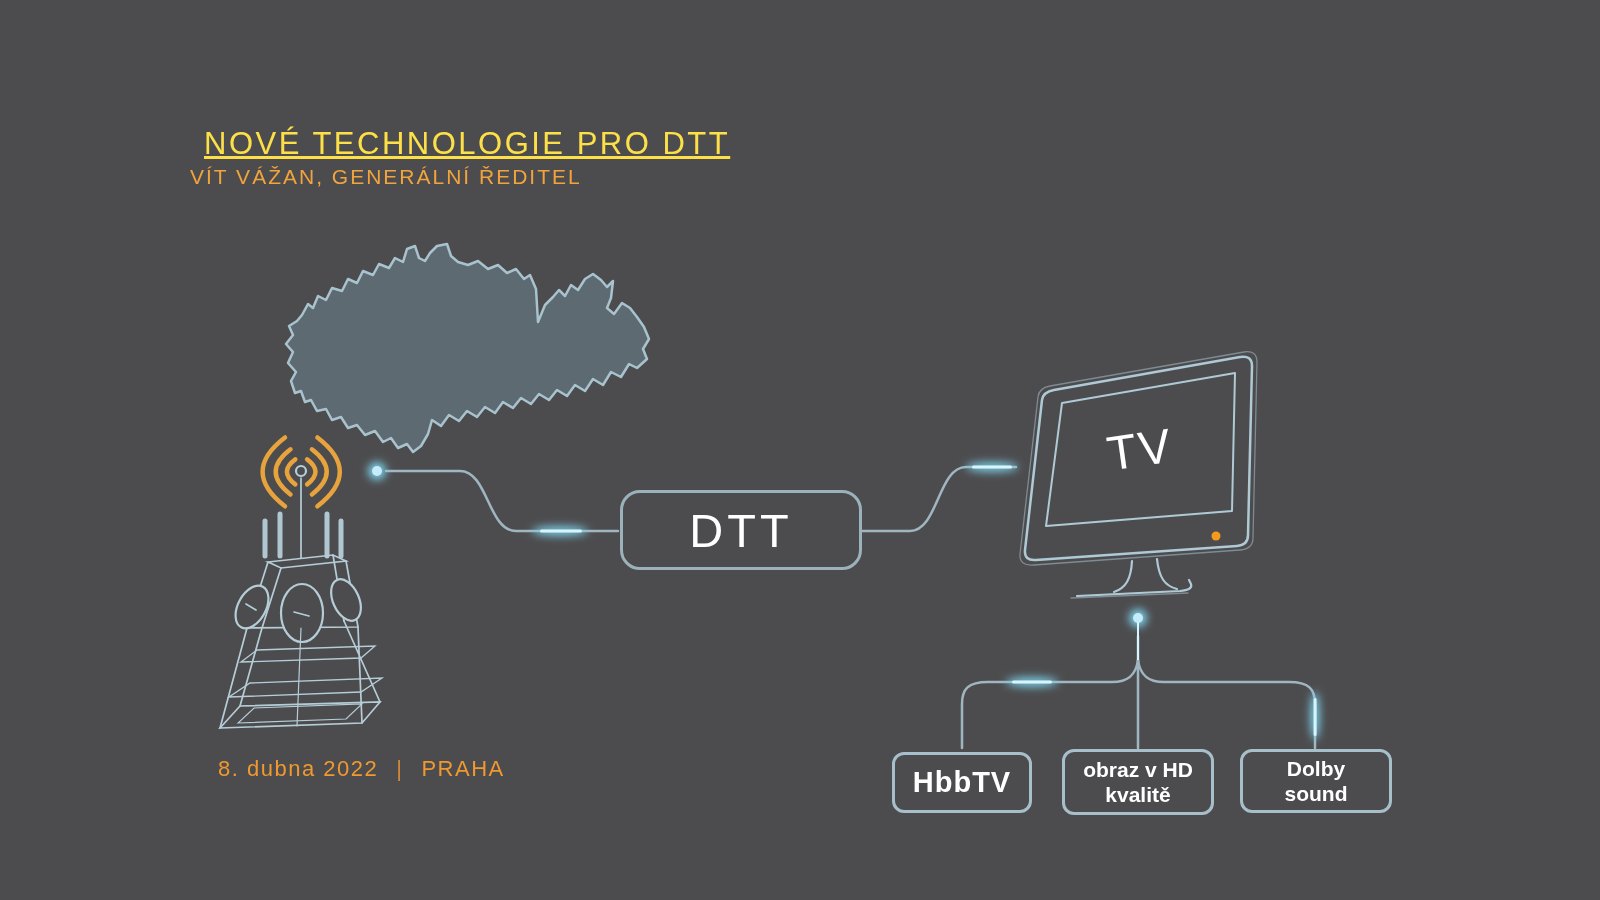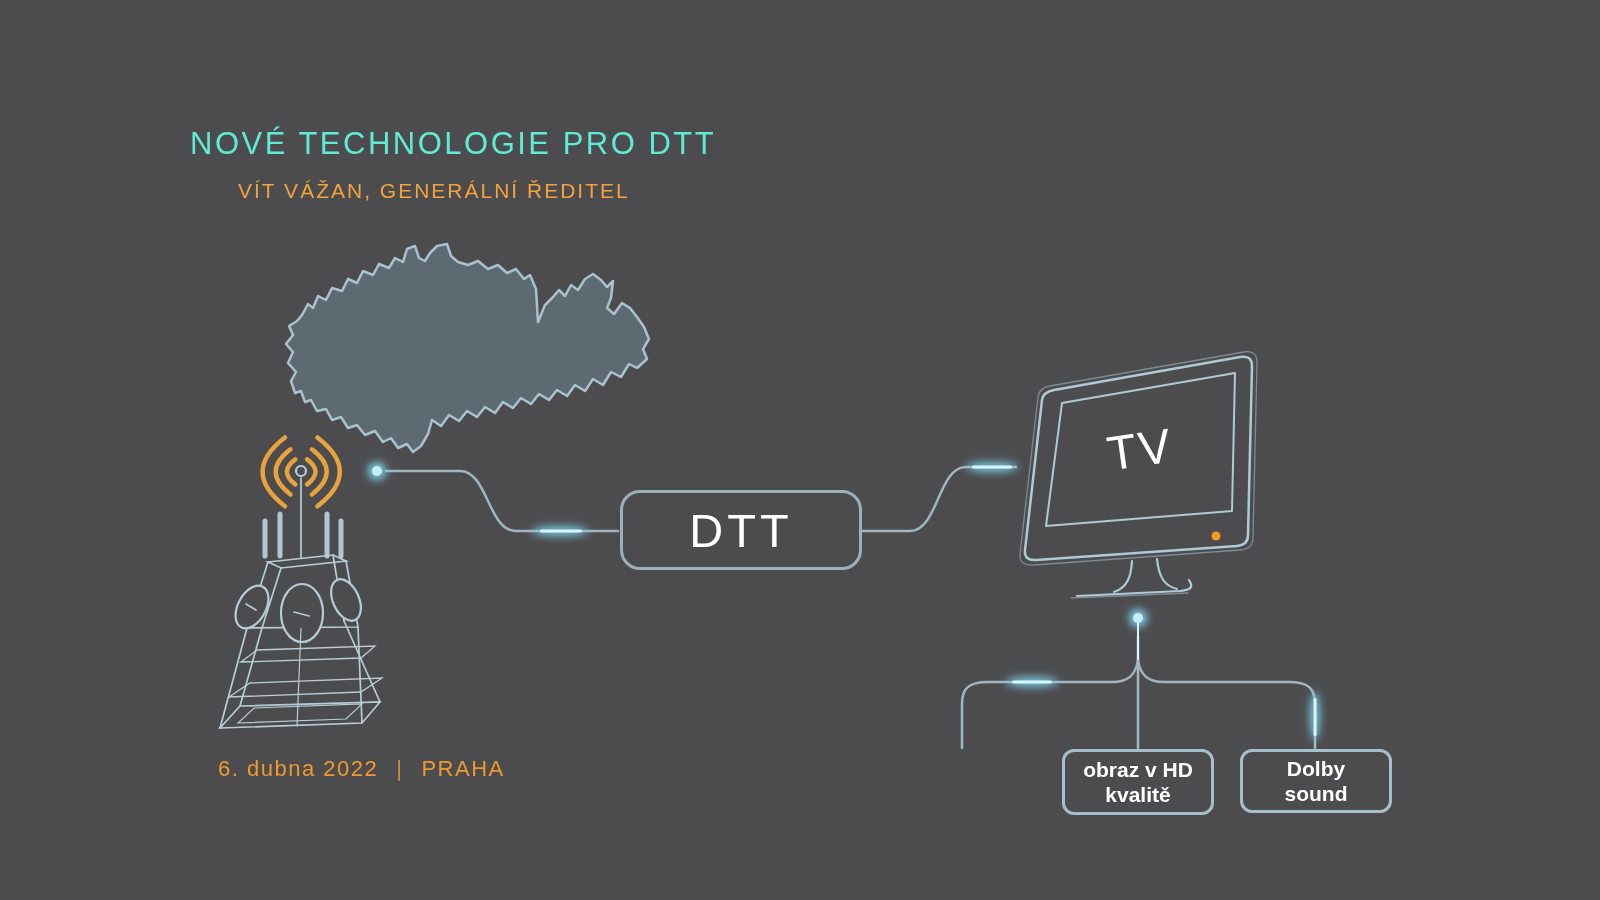--- a/index.html
+++ b/index.html
@@ -1,26 +1,26 @@
 <!DOCTYPE html>
 <html><head>
 <meta charset="utf-8">
 <style>
   html,body{margin:0;padding:0;background:#4C4C4E;}
   .slide{
     position:relative;width:1600px;height:900px;background:#4C4C4E;overflow:hidden;
     font-family:"Liberation Sans", sans-serif;
   }
   .title{
-    position:absolute;left:190px;top:126px;
-    font-size:31px;letter-spacing:2.5px;font-weight:500;color:#5eead4;white-space:nowrap;
+    position:absolute;left:204px;top:126px;
+    font-size:31px;letter-spacing:2.5px;font-weight:500;color:#fde047;white-space:nowrap;text-decoration:underline;
   }
   .subtitle{
-    position:absolute;left:190px;top:179px;
-    font-size:21px;letter-spacing:2px;font-weight:400;color:#F2A43C;white-space:nowrap;margin-left:48px;
+    position:absolute;left:190px;top:165px;
+    font-size:21px;letter-spacing:2px;font-weight:400;color:#F2A43C;white-space:nowrap;
   }
   .footer{
     position:absolute;left:218px;top:756px;
     font-size:22px;letter-spacing:1.5px;color:#F0992F;white-space:nowrap;
   }
   .footer .sep{margin:0 18px;opacity:.8;}
   .diagram-svg{position:absolute;left:0;top:0;}
   .dtt-box{
     position:absolute;left:620px;top:490px;width:236px;height:74px;
     border:3px solid #9BB1BC;border-radius:20px;
@@ -138,26 +138,29 @@
       <path stroke-width="2.2" d="M 1077 596 L 1180 591 Q 1193 590 1191 584 L 1189 580"></path>
       <path opacity="0.5" stroke-width="1.3" d="M 1071 598 L 1188 593"></path>
     </g>
     <text x="1140" y="466" fill="#FFFFFF" font-size="48" text-anchor="middle" transform="rotate(-8 1140 450)" style="font-family:'Liberation Sans',sans-serif;letter-spacing:2px;">TV</text>
   </svg>
 
   <div class="dtt-box">
     <span>DTT</span>
   </div>
 
+  <div class="feature-box fb-hbbtv">
+    <span class="fb-line">HbbTV</span>
+  </div>
   <div class="feature-box fb-dolby">
     <span class="fb-line">Dolby</span>
     <span class="fb-line">sound</span>
   </div>
   <div class="feature-box fb-hd">
     <span class="fb-line">obraz v HD</span>
     <span class="fb-line">kvalitě</span>
   </div>
 
   <div class="footer">
-    <span>6. dubna 2022</span><span class="sep">|</span><span>PRAHA</span>
+    <span>8. dubna 2022</span><span class="sep">|</span><span>PRAHA</span>
   </div>
 
 </div>
 
 </body></html>

